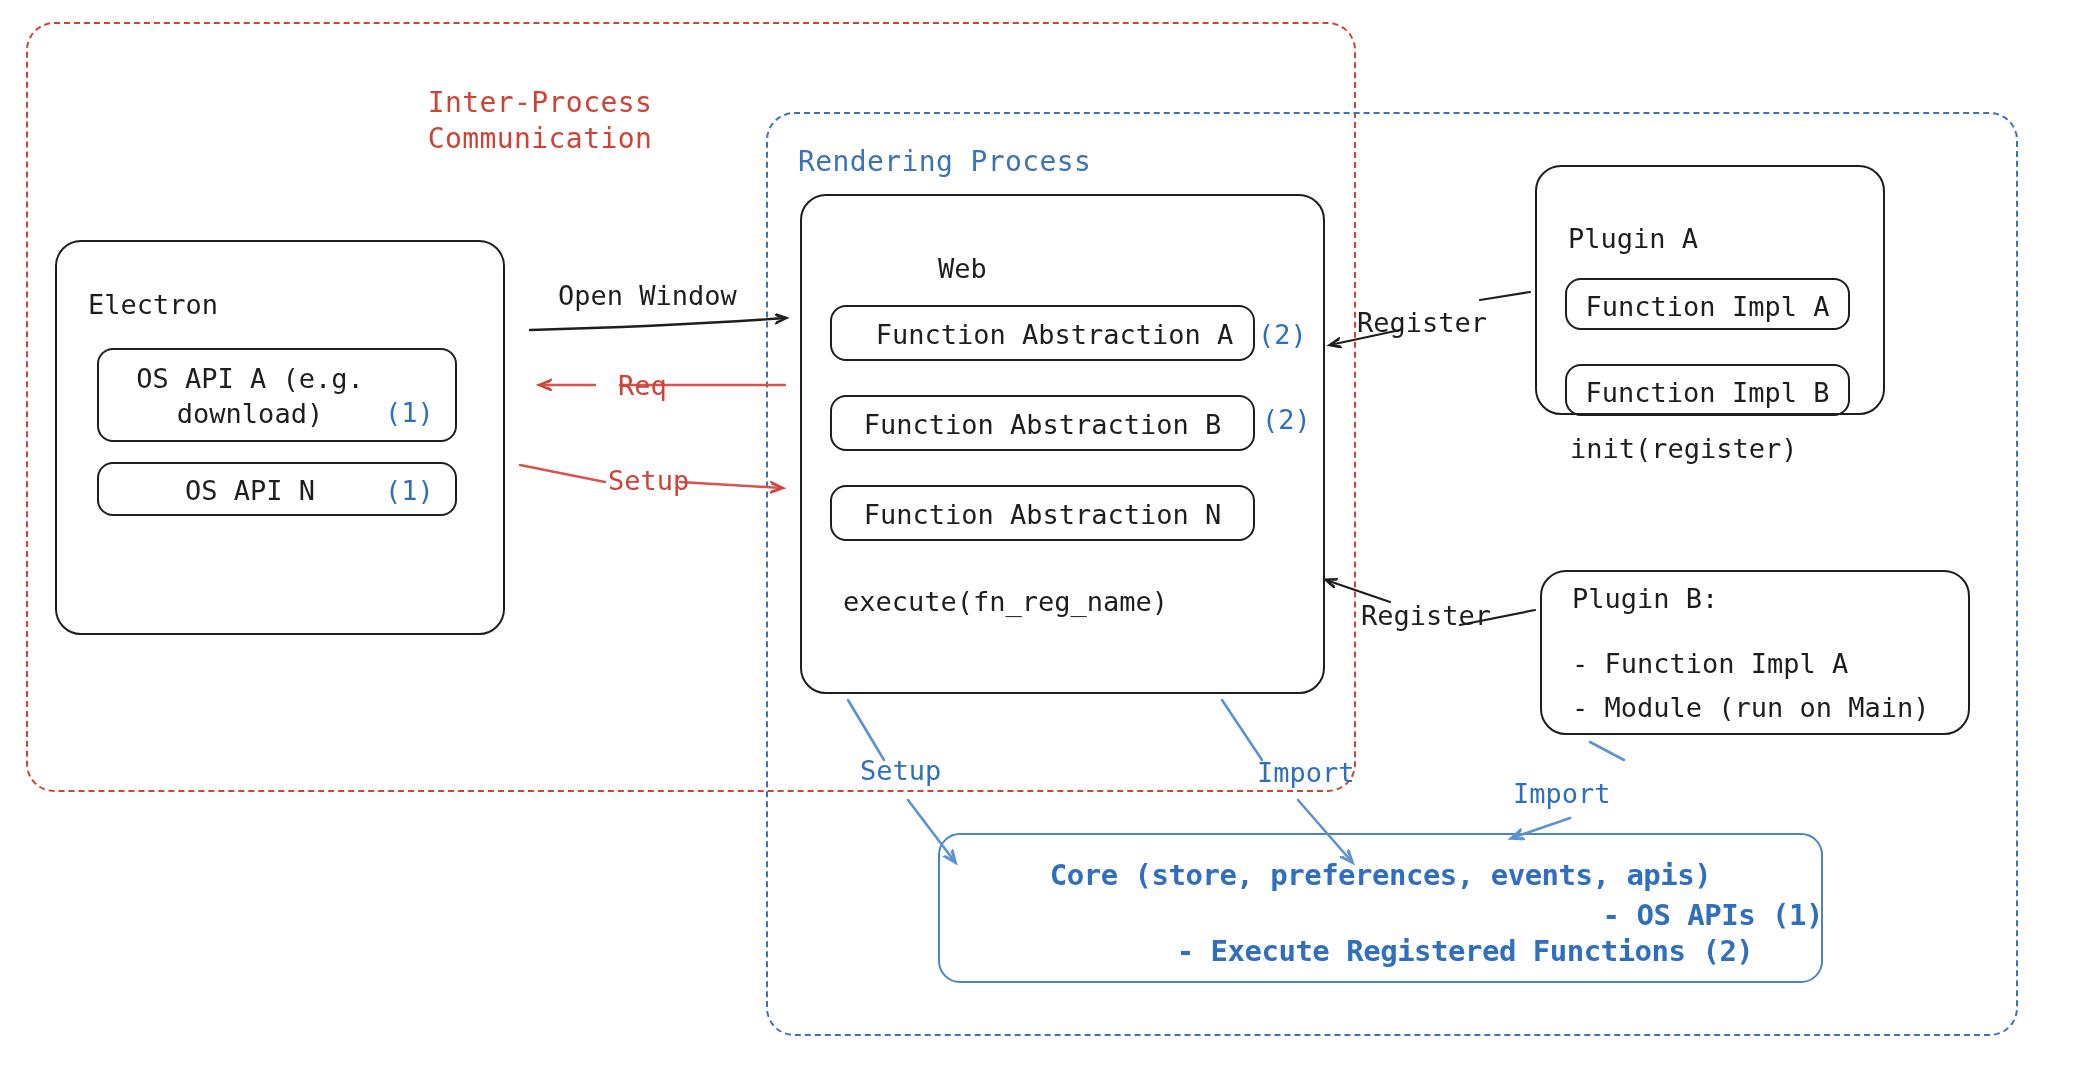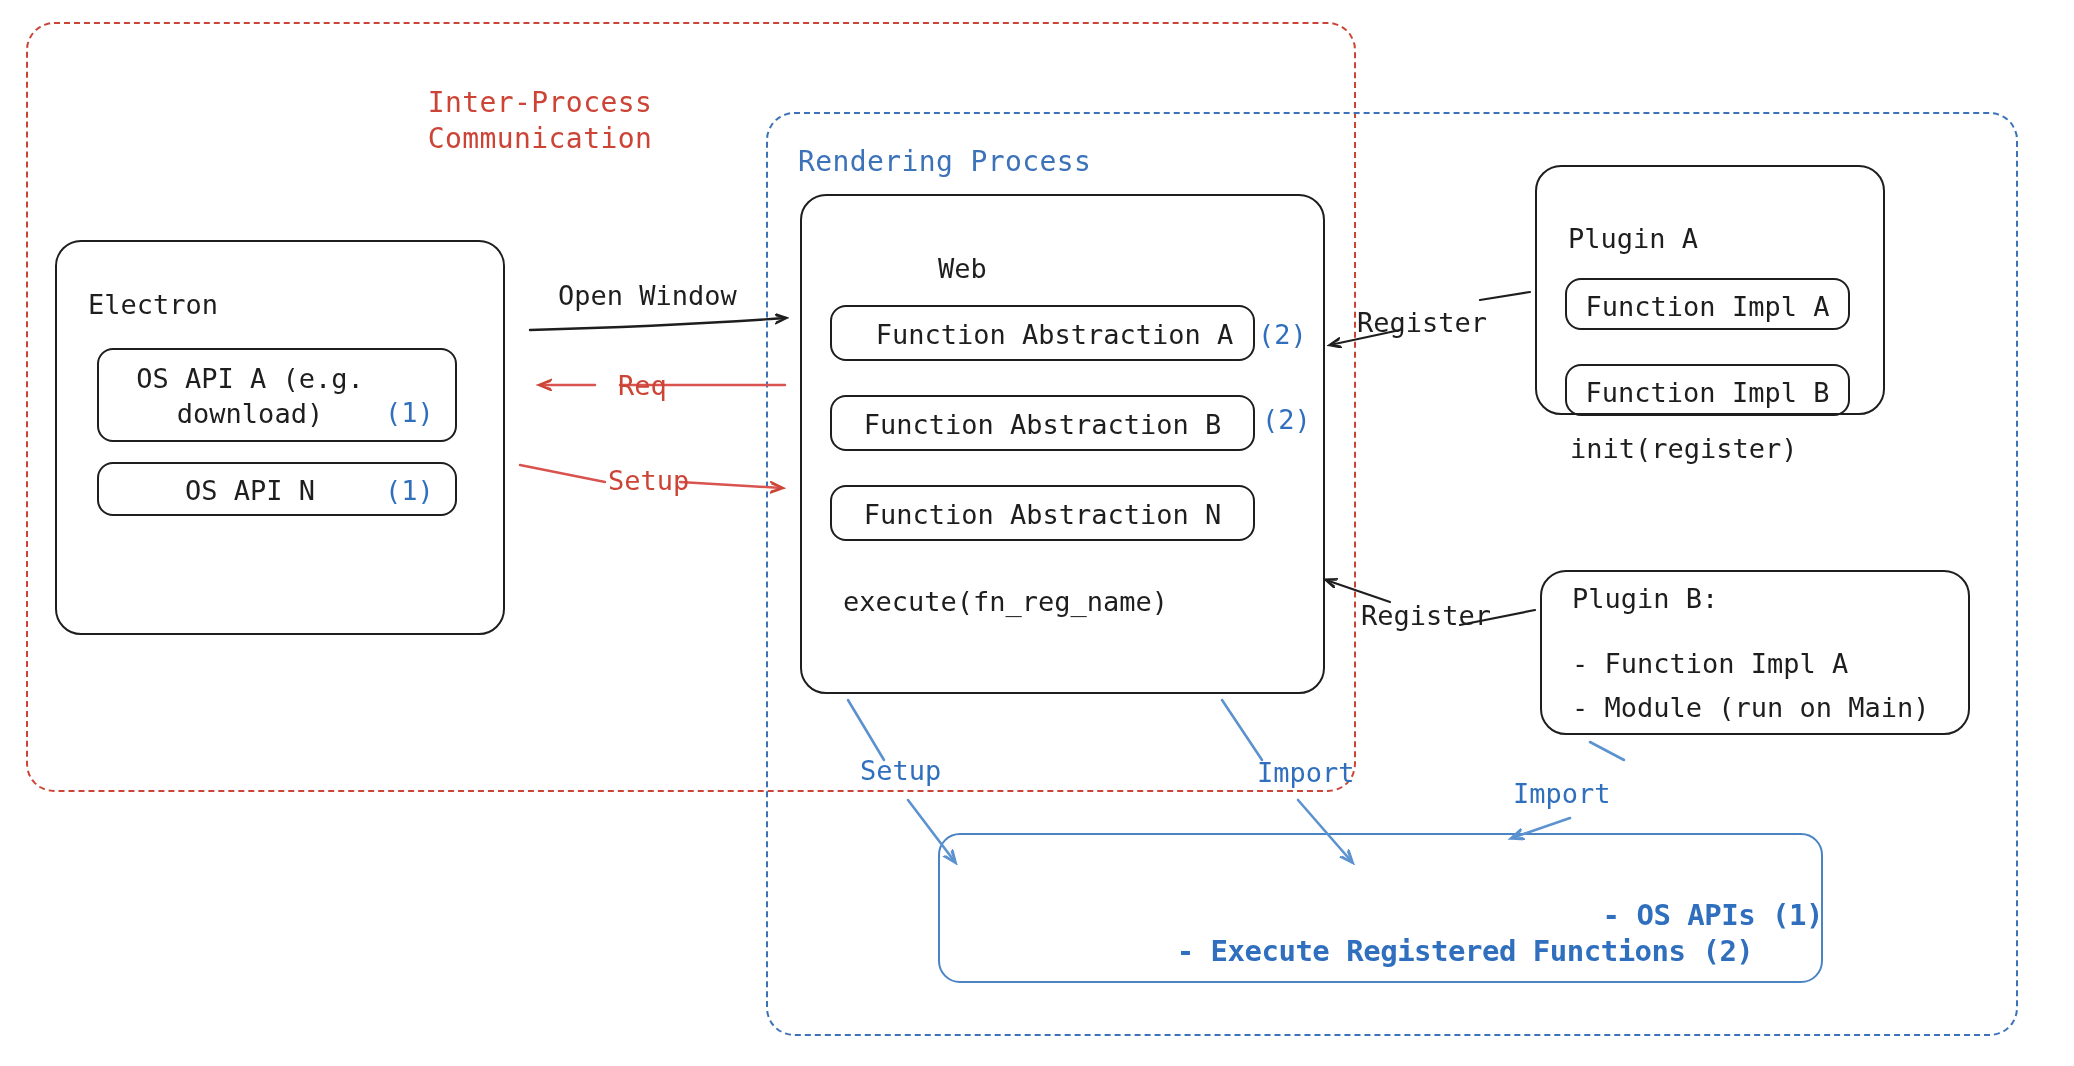--- a/index.html
+++ b/index.html
@@ -105,20 +105,21 @@
   <div class="label t-box ctr" style="left:1565px;top:376px;width:285px;">Function Impl B</div>
 
   <div class="label t-box" style="left:1570px;top:432px;">init(register)</div>
 
   <div class="box" style="left:1540px;top:570px;width:430px;height:165px;"></div>
   <div class="label t-box" style="left:1572px;top:582px;">Plugin B:</div>
   <div class="label t-box" style="left:1572px;top:647px;">- Function Impl A</div>
   <div class="label t-box" style="left:1572px;top:691px;">- Module (run on Main)</div>
 
   <div class="region core" style="left:938px;top:833px;width:885px;height:150px;"></div>
+  <div class="core-text" style="left:938px;top:856px;width:885px;">Core (store, preferences, events, apis)</div>
   <div class="core-text" style="left:938px;top:896px;width:885px;text-align:right;">- OS APIs (1)</div>
   <div class="core-text" style="left:938px;top:932px;width:1054px;">- Execute Registered Functions (2)</div>
 
   <svg class="layer">
     <defs>
       <marker id="ah-dark" markerWidth="14" markerHeight="14" refX="11" refY="5.2" orient="auto" markerUnits="userSpaceOnUse">
         <path d="M0.5,0.4 L12,5.2 L0.5,10 M1.5,2 L12,5.2 L1.5,8.6" fill="none" stroke="#1e1e1e" stroke-width="1.9" stroke-linecap="round"></path>
       </marker>
       <marker id="ah-red" markerWidth="16" markerHeight="16" refX="12" refY="6" orient="auto" markerUnits="userSpaceOnUse">
         <path d="M0.5,0.6 L13.5,6 L0.5,11.4 M2,2.4 L13.5,6 L2,9.8" fill="none" stroke="#cc4436" stroke-width="2" stroke-linecap="round"></path>

